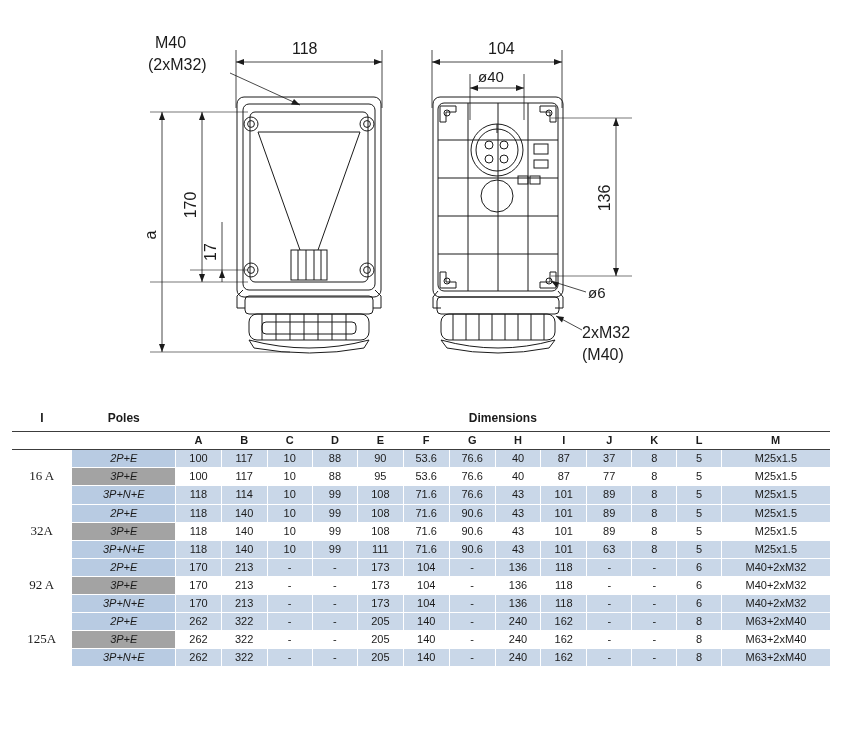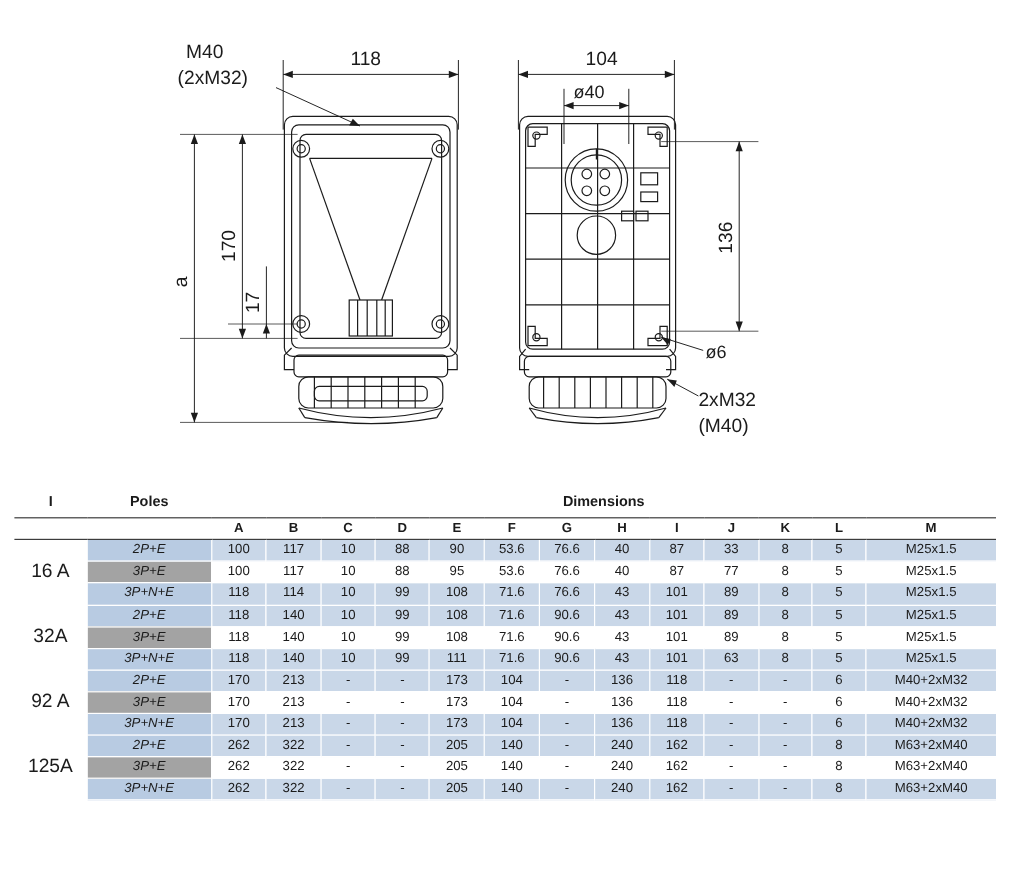--- a/index.html
+++ b/index.html
@@ -61,23 +61,24 @@
     border-bottom: 1px solid #3c3c3c;
     padding: 2px 0 3px 0;
     background: #ffffff;
   }
   .col-i      { width: 62px; }
   .col-poles  { width: 108px; }
   .col-dim    { width: 47px; }
   .col-m      { width: 112px; }
   td.cell-i {
     background: #ffffff;
-    font-size: 16px;
+    font-size: 13px;
     border-left: none;
     border-right: 1px solid #ffffff;
+    font-family: Liberation Serif, serif;
   }
   td.cell-poles {
     font-size: 11px;
     font-style: italic;
   }
   .shade-a td { background: #c9d7e8; }
   .shade-b td { background: #ffffff; }
   td.cell-poles.pol-shade { background: #b8cbe2; }
   .shade-b td.cell-poles.pol-shade { background: #a3a3a3; }
   tr.grouprow td.cell-i { background: #ffffff; }
@@ -309,21 +310,21 @@
         <td class="cell-poles col-poles pol-shade">2P+E</td>
         <td class="col-dim">100</td>
         <td class="col-dim">117</td>
         <td class="col-dim">10</td>
         <td class="col-dim">88</td>
         <td class="col-dim">90</td>
         <td class="col-dim">53.6</td>
         <td class="col-dim">76.6</td>
         <td class="col-dim">40</td>
         <td class="col-dim">87</td>
-        <td class="col-dim">33</td>
+        <td class="col-dim">37</td>
         <td class="col-dim">8</td>
         <td class="col-dim">5</td>
         <td class="col-m">M25x1.5</td>
       </tr>
       <tr class="shade-b">
         <td class="cell-poles col-poles pol-shade">3P+E</td>
         <td class="col-dim">100</td>
         <td class="col-dim">117</td>
         <td class="col-dim">10</td>
         <td class="col-dim">88</td>

